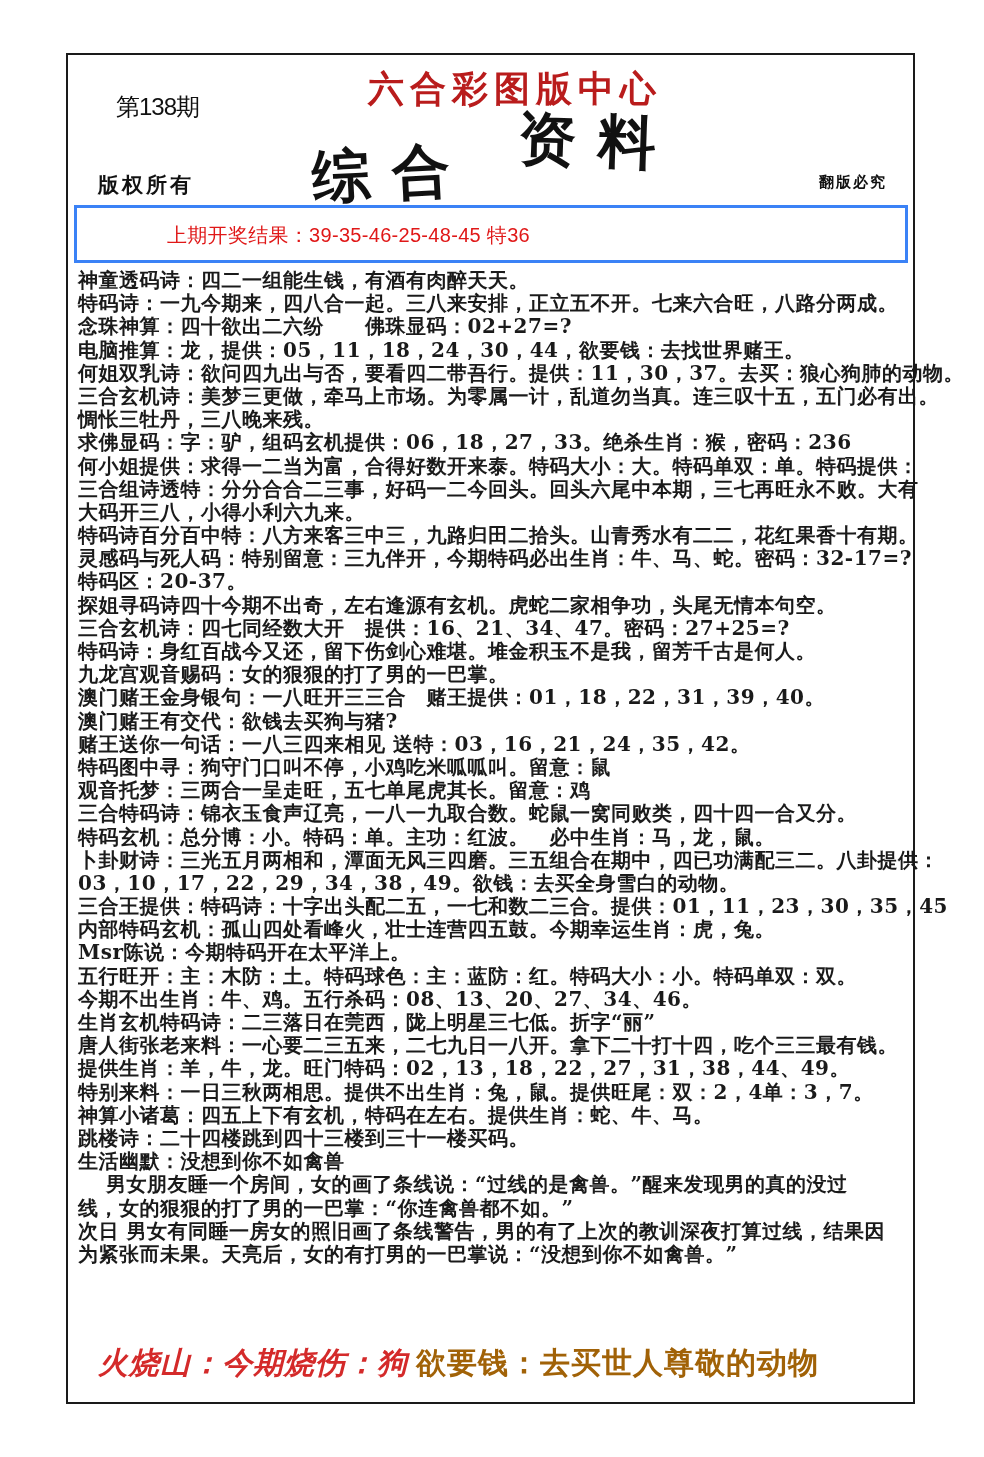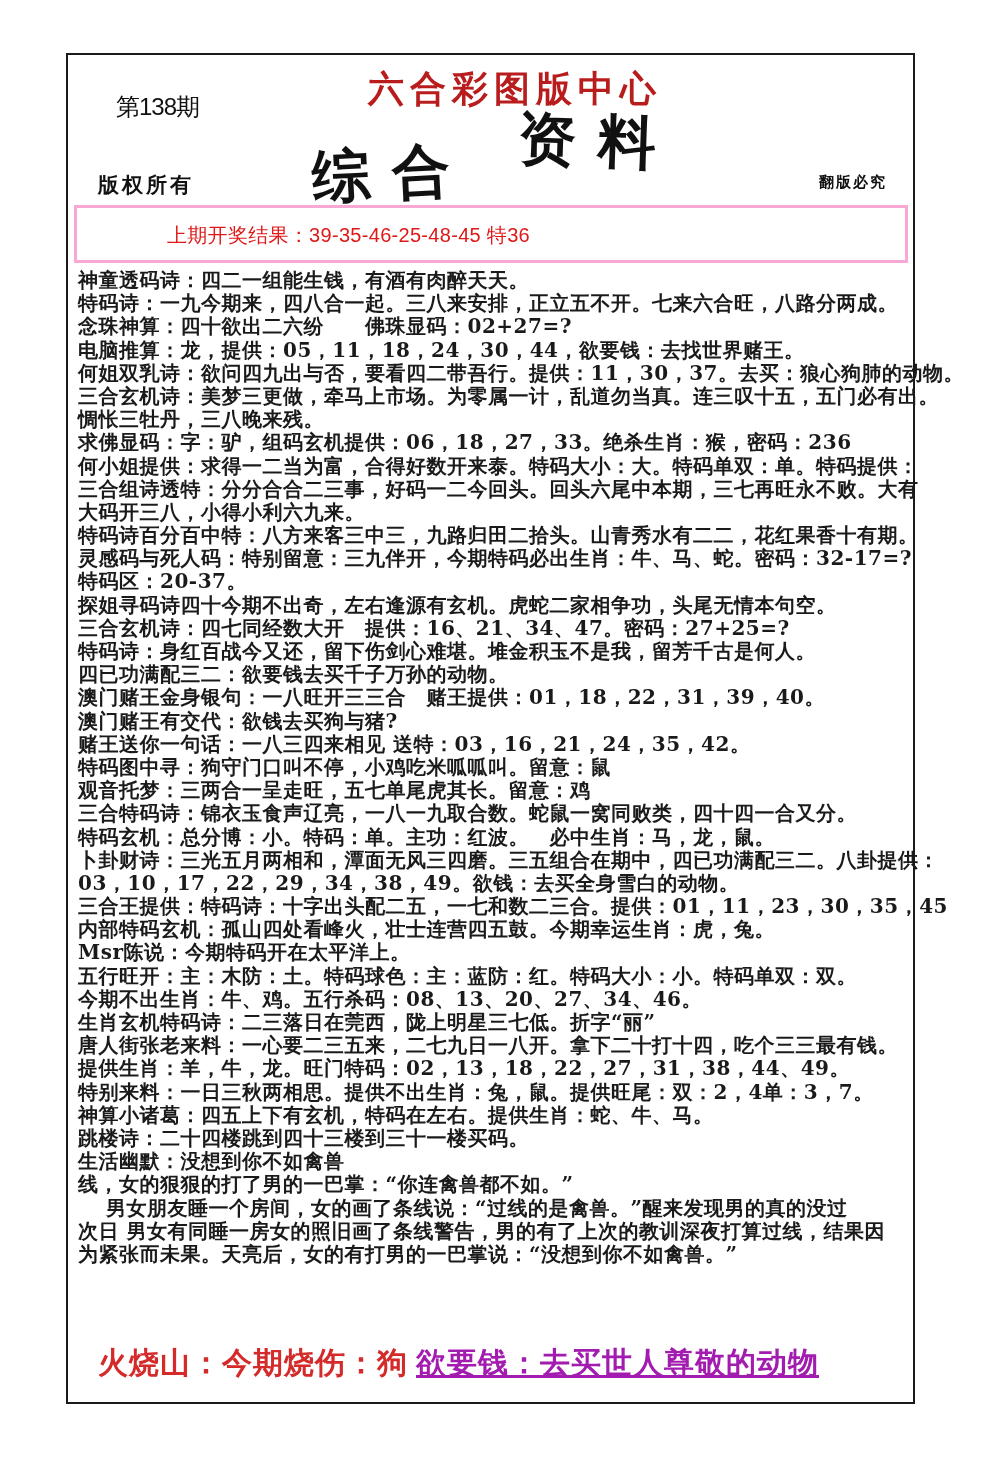--- a/index.html
+++ b/index.html
@@ -13,31 +13,31 @@
                font-family: "Liberation Sans", sans-serif; color: #111; letter-spacing: -1px; }
   .hdr-title1 { position: absolute; left: 244px; top: 80px; font-size: 58px; font-weight: bold;
                 letter-spacing: 22px; font-family: "DejaVu Serif", serif; color: #111; transform: rotate(-3deg); }
   .hdr-title2 { position: absolute; left: 450px; top: 48px; font-size: 58px; font-weight: bold;
                 letter-spacing: 22px; font-family: "DejaVu Serif", serif; color: #111; transform: rotate(2deg); }
   .hdr-left { position: absolute; left: 30px; top: 116px; font-size: 21px; font-weight: bold;
               letter-spacing: 3px; font-family: "DejaVu Serif", serif; }
   .hdr-right { position: absolute; right: 26px; top: 118px; font-size: 15px; font-weight: bold;
                letter-spacing: 2px; font-family: "DejaVu Serif", serif; }
   .result-box { position: absolute; left: 6px; top: 150px; width: 834px; height: 58px;
-                border: 3px solid #f9a8d4; box-sizing: border-box; }
+                border: 3px solid #3b82f6; box-sizing: border-box; }
   .result-text { position: absolute; left: 90px; top: 14px; font-size: 20px; color: #e01818;
                  font-family: "Liberation Sans", sans-serif; letter-spacing: 0.3px; }
   .content { position: absolute; left: 10px; top: 214px; width: 830px; }
   .line { font-size: 20px; line-height: 23.2px; height: 23.2px; white-space: nowrap;
           font-family: "DejaVu Serif", serif; font-weight: bold; color: #1a1a1a; letter-spacing: 0.5px; }
   .para { padding-left: 28px; }
   .footer { position: absolute; left: 30px; top: 1288px; font-size: 30px; font-weight: bold;
             font-family: "DejaVu Serif", serif; white-space: nowrap; letter-spacing: 1px; }
-  .footer .red { color: #d42a2a; }
-  .footer .green { color: #a21caf; margin-left: 8px; text-decoration: underline; }
+  .footer .red { color: #d42a2a; font-style: italic; }
+  .footer .green { color: #a16207; margin-left: 8px; }
 </style>
 </head>
 <body>
 
 <div class="sheet">
   <div class="hdr-brand">六合彩图版中心</div>
   <div class="hdr-issue">第138期</div>
   <div class="hdr-title2">资料</div>
   <div class="hdr-title1">综合</div>
   <div class="hdr-left">版权所有</div>
@@ -58,21 +58,21 @@
     <div class="line">求佛显码：字：驴，组码玄机提供：06，18，27，33。绝杀生肖：猴，密码：236</div>
     <div class="line">何小姐提供：求得一二当为富，合得好数开来泰。特码大小：大。特码单双：单。特码提供：</div>
     <div class="line">三合组诗透特：分分合合二三事，好码一二今回头。回头六尾中本期，三七再旺永不败。大有</div>
     <div class="line">大码开三八，小得小利六九来。</div>
     <div class="line">特码诗百分百中特：八方来客三中三，九路归田二拾头。山青秀水有二二，花红果香十有期。</div>
     <div class="line">灵感码与死人码：特别留意：三九伴开，今期特码必出生肖：牛、马、蛇。密码：32-17=?</div>
     <div class="line">特码区：20-37。</div>
     <div class="line">探姐寻码诗四十今期不出奇，左右逢源有玄机。虎蛇二家相争功，头尾无情本句空。</div>
     <div class="line">三合玄机诗：四七同经数大开　提供：16、21、34、47。密码：27+25=?</div>
     <div class="line">特码诗：身红百战今又还，留下伤剑心难堪。堆金积玉不是我，留芳千古是何人。</div>
-    <div class="line">四已功满配三二：欲要钱去买千子万孙的动物。</div>
+    <div class="line">九龙宫观音赐码：女的狠狠的打了男的一巴掌。</div>
     <div class="line">澳门赌王金身银句：一八旺开三三合　赌王提供：01，18，22，31，39，40。</div>
     <div class="line">澳门赌王有交代：欲钱去买狗与猪?</div>
     <div class="line">赌王送你一句话：一八三四来相见 送特：03，16，21，24，35，42。</div>
     <div class="line">特码图中寻：狗守门口叫不停，小鸡吃米呱呱叫。留意：鼠</div>
     <div class="line">观音托梦：三两合一呈走旺，五七单尾虎其长。留意：鸡</div>
     <div class="line">三合特码诗：锦衣玉食声辽亮，一八一九取合数。蛇鼠一窝同败类，四十四一合又分。</div>
     <div class="line">特码玄机：总分博：小。特码：单。主功：红波。　必中生肖：马，龙，鼠。</div>
     <div class="line">卜卦财诗：三光五月两相和，潭面无风三四磨。三五组合在期中，四已功满配三二。八卦提供：</div>
     <div class="line">03，10，17，22，29，34，38，49。欲钱：去买全身雪白的动物。</div>
     <div class="line">三合王提供：特码诗：十字出头配二五，一七和数二三合。提供：01，11，23，30，35，45</div>
@@ -80,22 +80,22 @@
     <div class="line">Msr陈说：今期特码开在太平洋上。</div>
     <div class="line">五行旺开：主：木防：土。特码球色：主：蓝防：红。特码大小：小。特码单双：双。</div>
     <div class="line">今期不出生肖：牛、鸡。五行杀码：08、13、20、27、34、46。</div>
     <div class="line">生肖玄机特码诗：二三落日在莞西，陇上明星三七低。折字“丽”</div>
     <div class="line">唐人街张老来料：一心要二三五来，二七九日一八开。拿下二十打十四，吃个三三最有钱。</div>
     <div class="line">提供生肖：羊，牛，龙。旺门特码：02，13，18，22，27，31，38，44、49。</div>
     <div class="line">特别来料：一日三秋两相思。提供不出生肖：兔，鼠。提供旺尾：双：2，4单：3，7。</div>
     <div class="line">神算小诸葛：四五上下有玄机，特码在左右。提供生肖：蛇、牛、马。</div>
     <div class="line">跳楼诗：二十四楼跳到四十三楼到三十一楼买码。</div>
     <div class="line">生活幽默：没想到你不如禽兽</div>
+    <div class="line para">男女朋友睡一个房间，女的画了条线说：“过线的是禽兽。”醒来发现男的真的没过</div>
     <div class="line">线，女的狠狠的打了男的一巴掌：“你连禽兽都不如。”</div>
-    <div class="line para">男女朋友睡一个房间，女的画了条线说：“过线的是禽兽。”醒来发现男的真的没过</div>
     <div class="line">次日 男女有同睡一房女的照旧画了条线警告，男的有了上次的教训深夜打算过线，结果因</div>
     <div class="line">为紧张而未果。天亮后，女的有打男的一巴掌说：“没想到你不如禽兽。”</div>
   </div>
 
   <div class="footer">
     <span class="red">火烧山：今期烧伤：狗</span><span class="green">欲要钱：去买世人尊敬的动物</span>
   </div>
 </div>
 
 </body></html>

